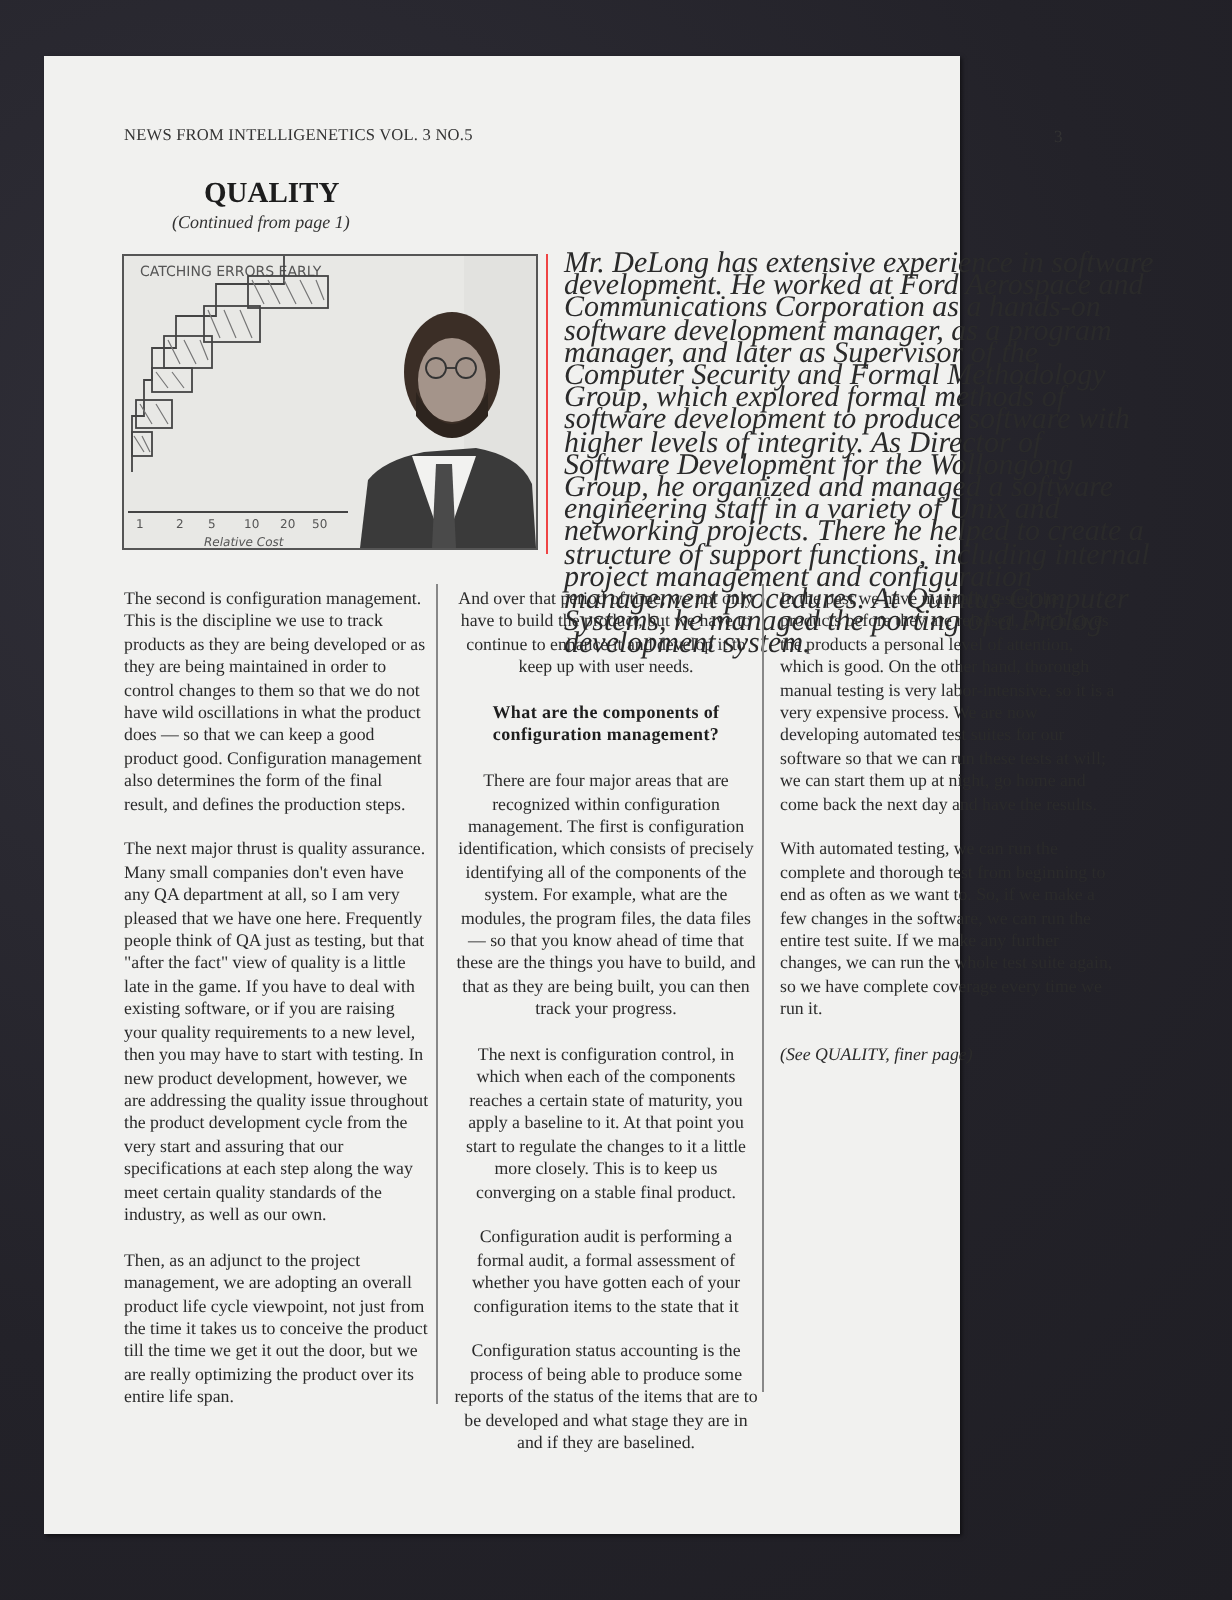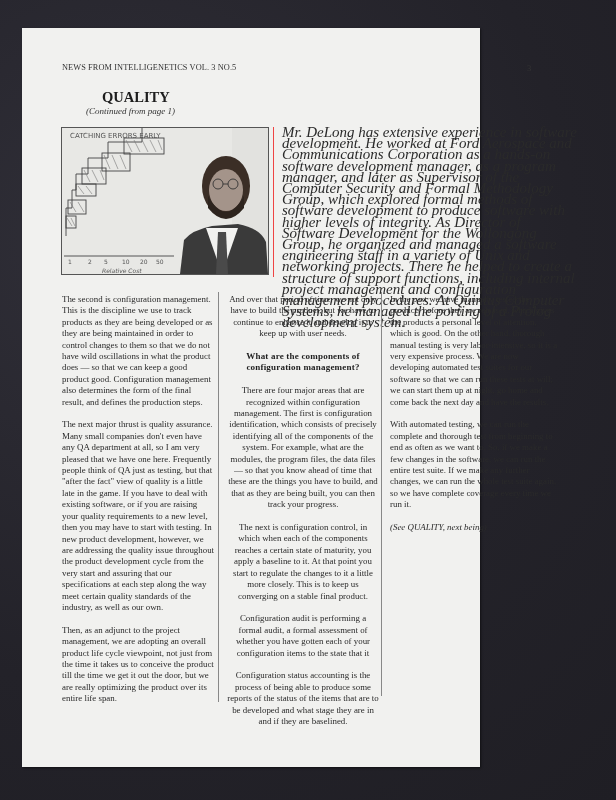--- a/index.html
+++ b/index.html
@@ -126,15 +126,15 @@
     <h3>What are the components of configuration management?</h3>
     <p>There are four major areas that are recognized within configuration management. The first is configuration identification, which consists of precisely identifying all of the components of the system. For example, what are the modules, the program files, the data files — so that you know ahead of time that these are the things you have to build, and that as they are being built, you can then track your progress.</p>
     <p>The next is configuration control, in which when each of the components reaches a certain state of maturity, you apply a baseline to it. At that point you start to regulate the changes to it a little more closely. This is to keep us converging on a stable final product.</p>
     <p>Configuration audit is performing a formal audit, a formal assessment of whether you have gotten each of your configuration items to the state that it</p>
     <p>Configuration status accounting is the process of being able to produce some reports of the status of the items that are to be developed and what stage they are in and if they are baselined.</p>
   </div>
 
   <div class="col col3">
     <p>In the past we have manually tested the products before they are released, which gives the products a personal level of attention, which is good. On the other hand, thorough manual testing is very labor-intensive, so it is a very expensive process. We are now developing automated test suites for our software so that we can run these tests at will; we can start them up at night, go home and come back the next day and have the results.</p>
     <p>With automated testing, we can run the complete and thorough test from beginning to end as often as we want to. So, if we make a few changes in the software, we can run the entire test suite. If we make any further changes, we can run the whole test suite again, so we have complete coverage every time we run it.</p>
-    <p class="see-next">(See QUALITY, next being)</p>
+    <p class="see-next">(See QUALITY, finer page)</p>
   </div>
 </div>
 
 </body></html>

